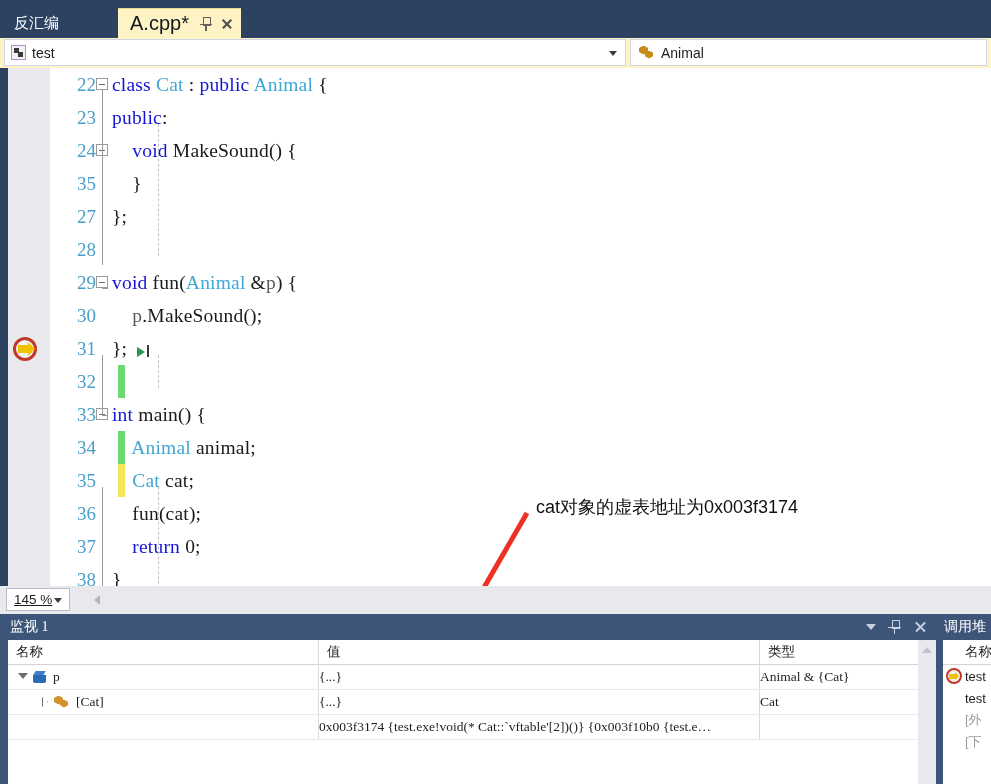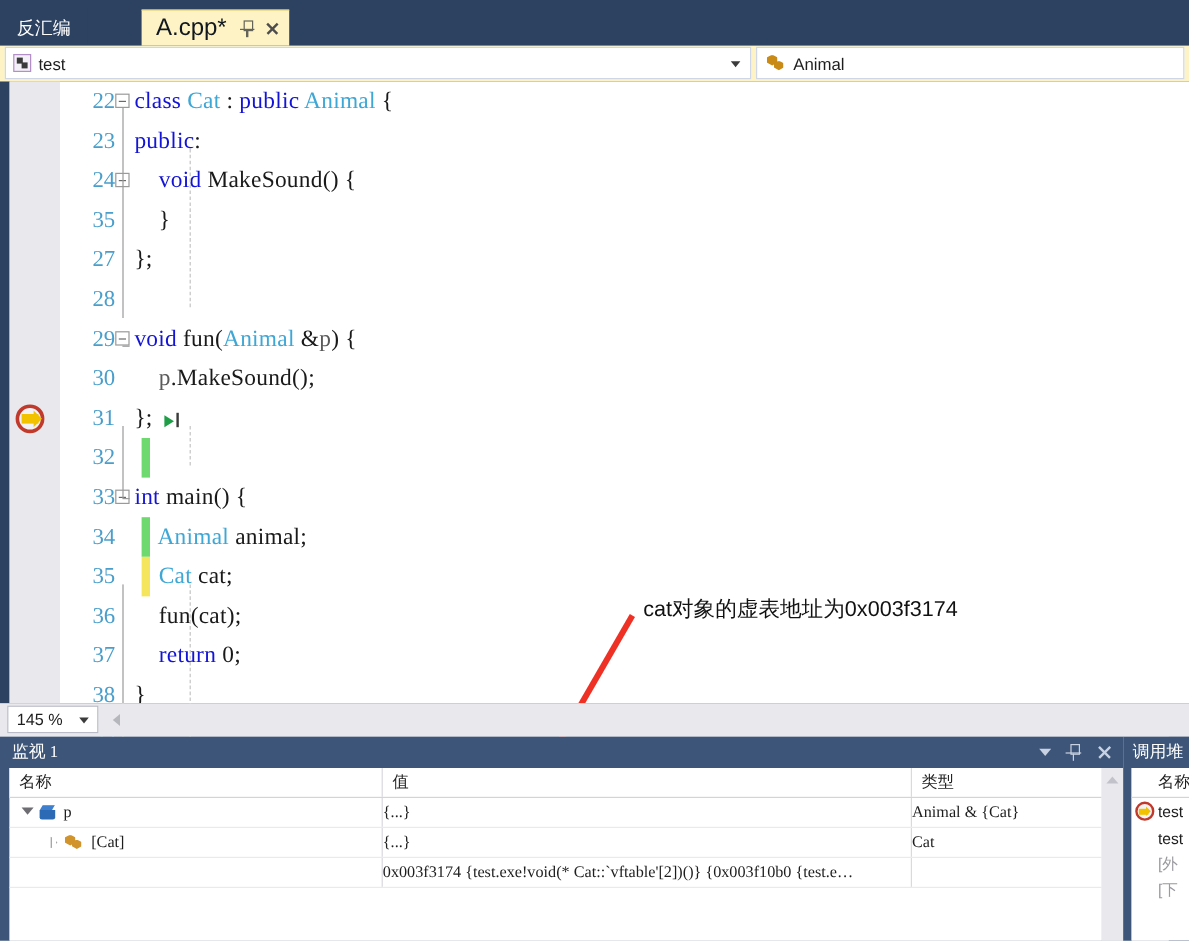--- a/index.html
+++ b/index.html
@@ -92,23 +92,23 @@
     border-top:5px solid transparent;border-bottom:5px solid transparent;border-left:8px solid #1f9e47;}
   .runicon:after{content:"";position:absolute;left:10px;top:1px;width:1.6px;height:12px;background:#3a3a3a;}
 
   
   .annot{position:absolute;left:536px;top:495px;font-size:18px;color:#111;
     font-family:"Liberation Sans",sans-serif;white-space:nowrap;}
   .arrow-svg{position:absolute;left:0;top:0;width:991px;height:784px;pointer-events:none;}
 
   
   .zoombar{position:absolute;left:0;top:586px;width:991px;height:28px;background:#e9e9ed;}
-  .zoomsel{position:absolute;left:6px;top:2px;width:76px;height:23px;background:#fff;
+  .zoomsel{position:absolute;left:6px;top:2px;width:64px;height:23px;background:#fff;
     border:1px solid #b9bcc7;box-sizing:border-box;display:flex;align-items:center;
-    padding-left:7px;font-size:13.5px;color:#1e1e1e;}
+    padding-left:7px;font-size:13.5px;color:#1e1e1e;text-decoration:underline;}
   .zoomsel .zc{position:absolute;right:7px;top:9px;width:0;height:0;
     border-left:4px solid transparent;border-right:4px solid transparent;border-top:5px solid #3b3b3b;}
   .hscroll-left{position:absolute;left:88px;top:2px;width:18px;height:23px;}
   .hscroll-left:before{content:"";position:absolute;left:6px;top:7px;width:0;height:0;
     border-top:5px solid transparent;border-bottom:5px solid transparent;border-right:6px solid #b6b6bd;}
 
   
   .watch{position:absolute;left:0;top:614px;width:936px;height:170px;background:#ffffff;font-family:Liberation Serif, serif;}
   .watch-title{position:absolute;left:0;top:0;width:936px;height:26px;background:#3d5578;
     display:flex;align-items:center;}

